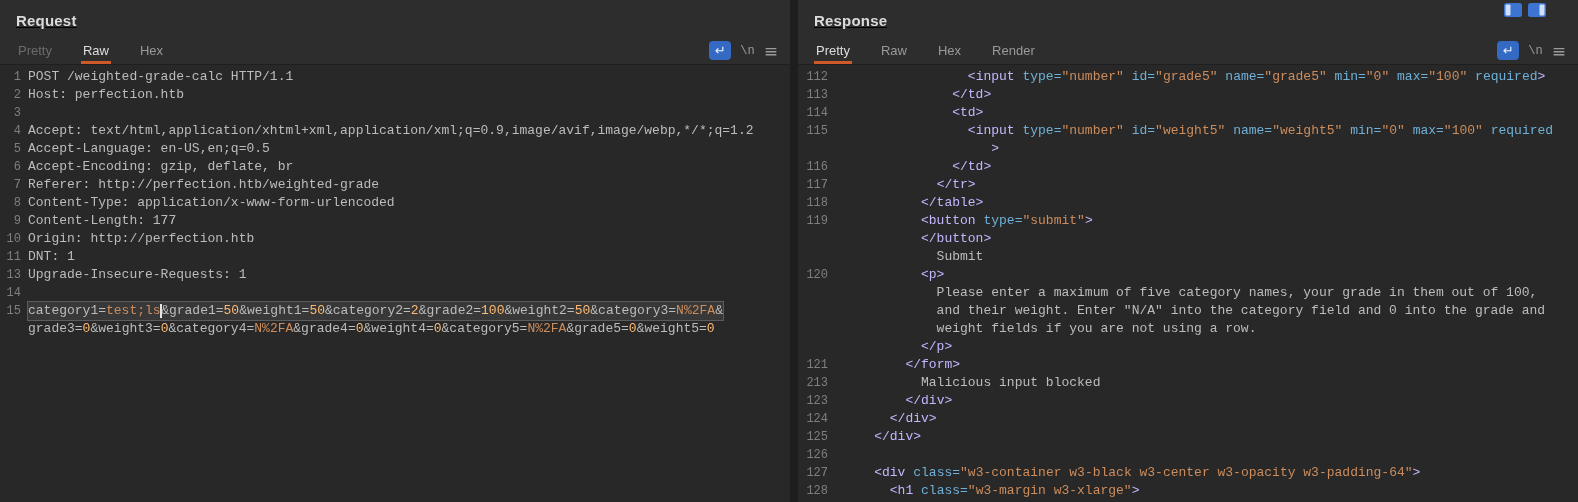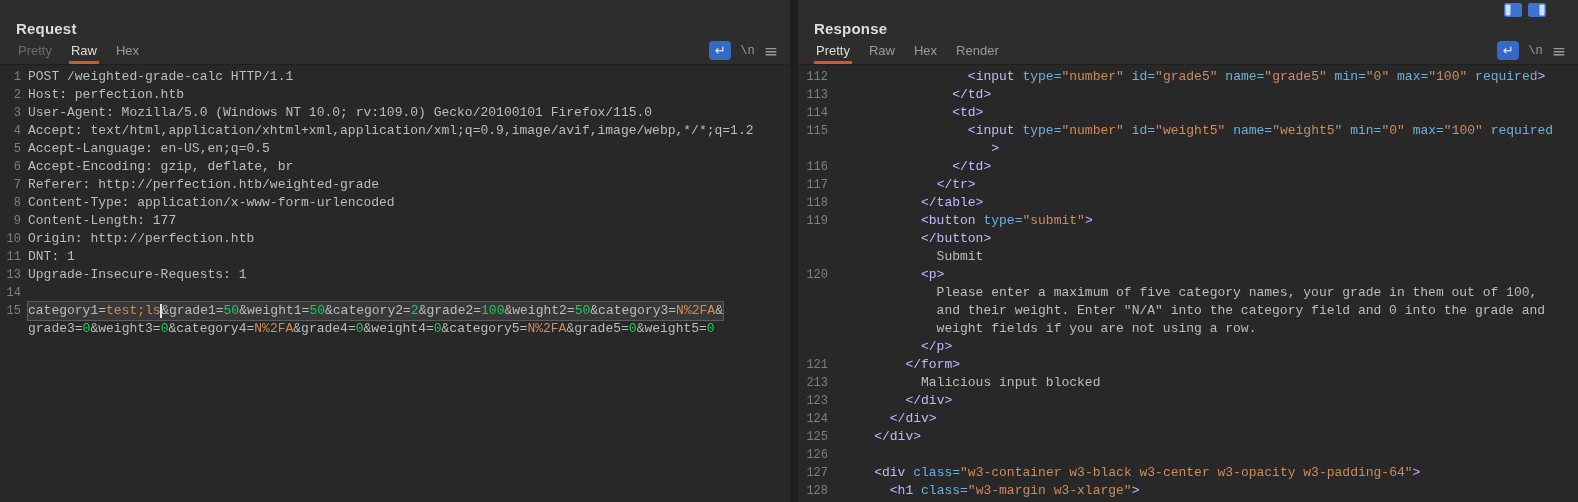--- a/index.html
+++ b/index.html
@@ -10,30 +10,30 @@
     font-family:"Liberation Sans", sans-serif;
   }
   .app { display:flex; width:1578px; height:502px; }
 
   .panel { background:#2d2d2d; display:flex; flex-direction:column; overflow:hidden; }
   .request-panel { width:790px; flex:none; }
   .response-panel { flex:1; position:relative; }
   .divider { width:8px; flex:none; background:#1e1e1e; cursor:col-resize; }
 
   .panel-header {
-    height:37px; flex:none; display:flex; align-items:flex-end;
-    padding:0 16px; position:relative;
+    height:37px; flex:none; display:flex; align-items:flex-start;
+    padding:12px 16px; position:relative;text-decoration:underline;
   }
   .panel-title { font-size:15px; font-weight:bold; color:#dcdcdc; letter-spacing:.2px; }
 
   .tabbar {
     height:28px; flex:none; display:flex; align-items:stretch;
     padding:0 12px 0 16px; border-bottom:1px solid #1f1f1f;
   }
-  .tabs { display:flex; gap:15px; }
+  .tabs { display:flex; gap:27px; }
   .tab {
     position:relative; display:flex; align-items:center;
     font-size:13px; color:#9a9a9a; padding:0 2px; cursor:pointer; white-space:nowrap;
   }
   .tab.selected { color:#dedede; }
   .tab.selected::after {
     content:""; position:absolute; left:0; right:0; bottom:0;
     height:3px; background:#cd5a28;
   }
   .tab.dim { color:#6b6b6b; }
@@ -55,21 +55,21 @@
     display:flex; min-height:18px; line-height:18px;
     font-family:"Liberation Mono", monospace; font-size:13px; padding-left:4px;
   }
   .gut { flex:none; text-align:right; color:#7f7f7f; font-size:12px; }
   #req-editor .gut { width:17px; margin-right:7px; }
   #res-editor .gut { width:26px; margin-right:15px; }
   .code { flex:none; white-space:pre; }
   .code.hl { background:#383838; box-shadow:0 0 0 1px #5c5c5c; }
 
   .tk-p    { color:#bcbcbc; }
-  .tk-num  { color:#22c55e; }
+  .tk-num  { color:#fdba74; }
   .tk-str  { color:#cc8c5c; }
   .tk-enc  { color:#cc8c5c; }
   .tk-tag  { color:#c4b5fd; }
   .tk-attr { color:#6fb0d8; }
 
   .caret {
     display:inline-block; width:1.5px; height:14px; background:#e6e6e6;
     vertical-align:text-bottom; margin:0 -0.5px;
   }
 
@@ -104,21 +104,20 @@
         <div class="row">
           <span class="gut">1</span>
           <span class="code"><span class="tk-p">POST /weighted-grade-calc HTTP/1.1</span></span>
         </div>
         <div class="row">
           <span class="gut">2</span>
           <span class="code"><span class="tk-p">Host: perfection.htb</span></span>
         </div>
         <div class="row">
           <span class="gut">3</span>
-          <span class="code"><span class="tk-p">User-Agent: Mozilla/5.0 (Windows NT 10.0; rv:109.0) Gecko/20100101 Firefox/115.0</span></span>
         </div>
         <div class="row">
           <span class="gut">4</span>
           <span class="code"><span class="tk-p">Accept: text/html,application/xhtml+xml,application/xml;q=0.9,image/avif,image/webp,*/*;q=1.2</span></span>
         </div>
         <div class="row">
           <span class="gut">5</span>
           <span class="code"><span class="tk-p">Accept-Language: en-US,en;q=0.5</span></span>
         </div>
         <div class="row">

